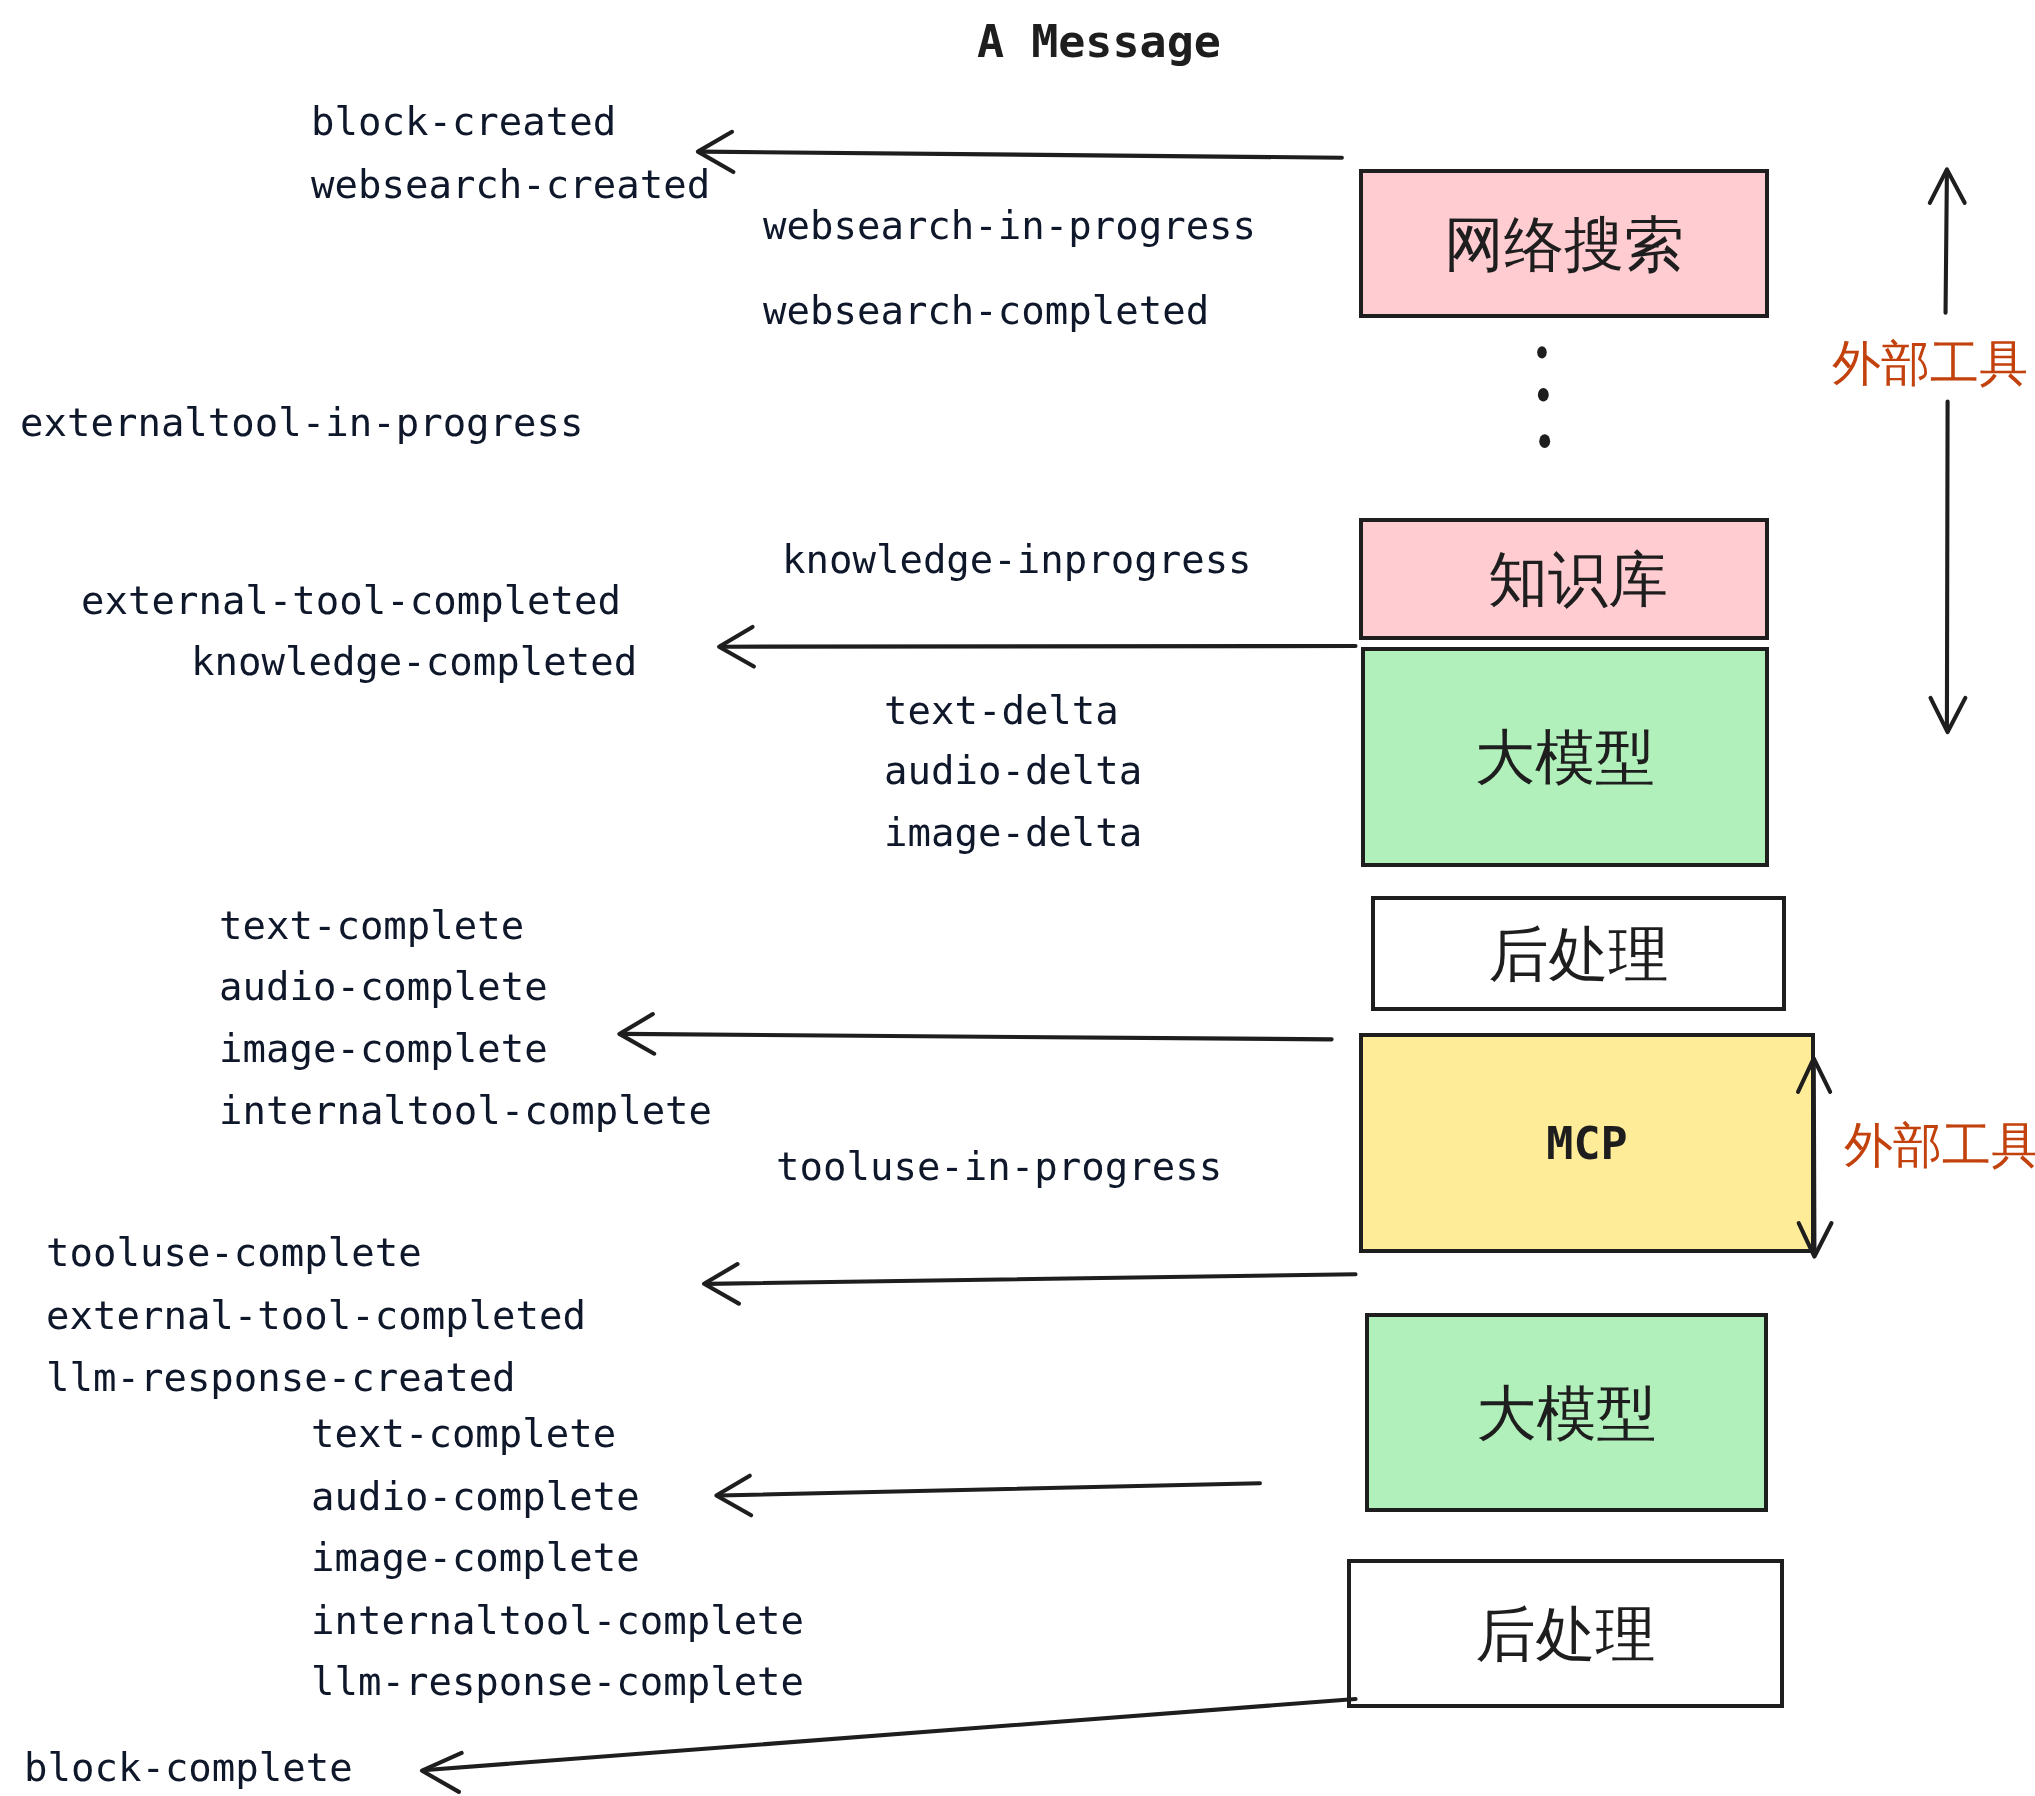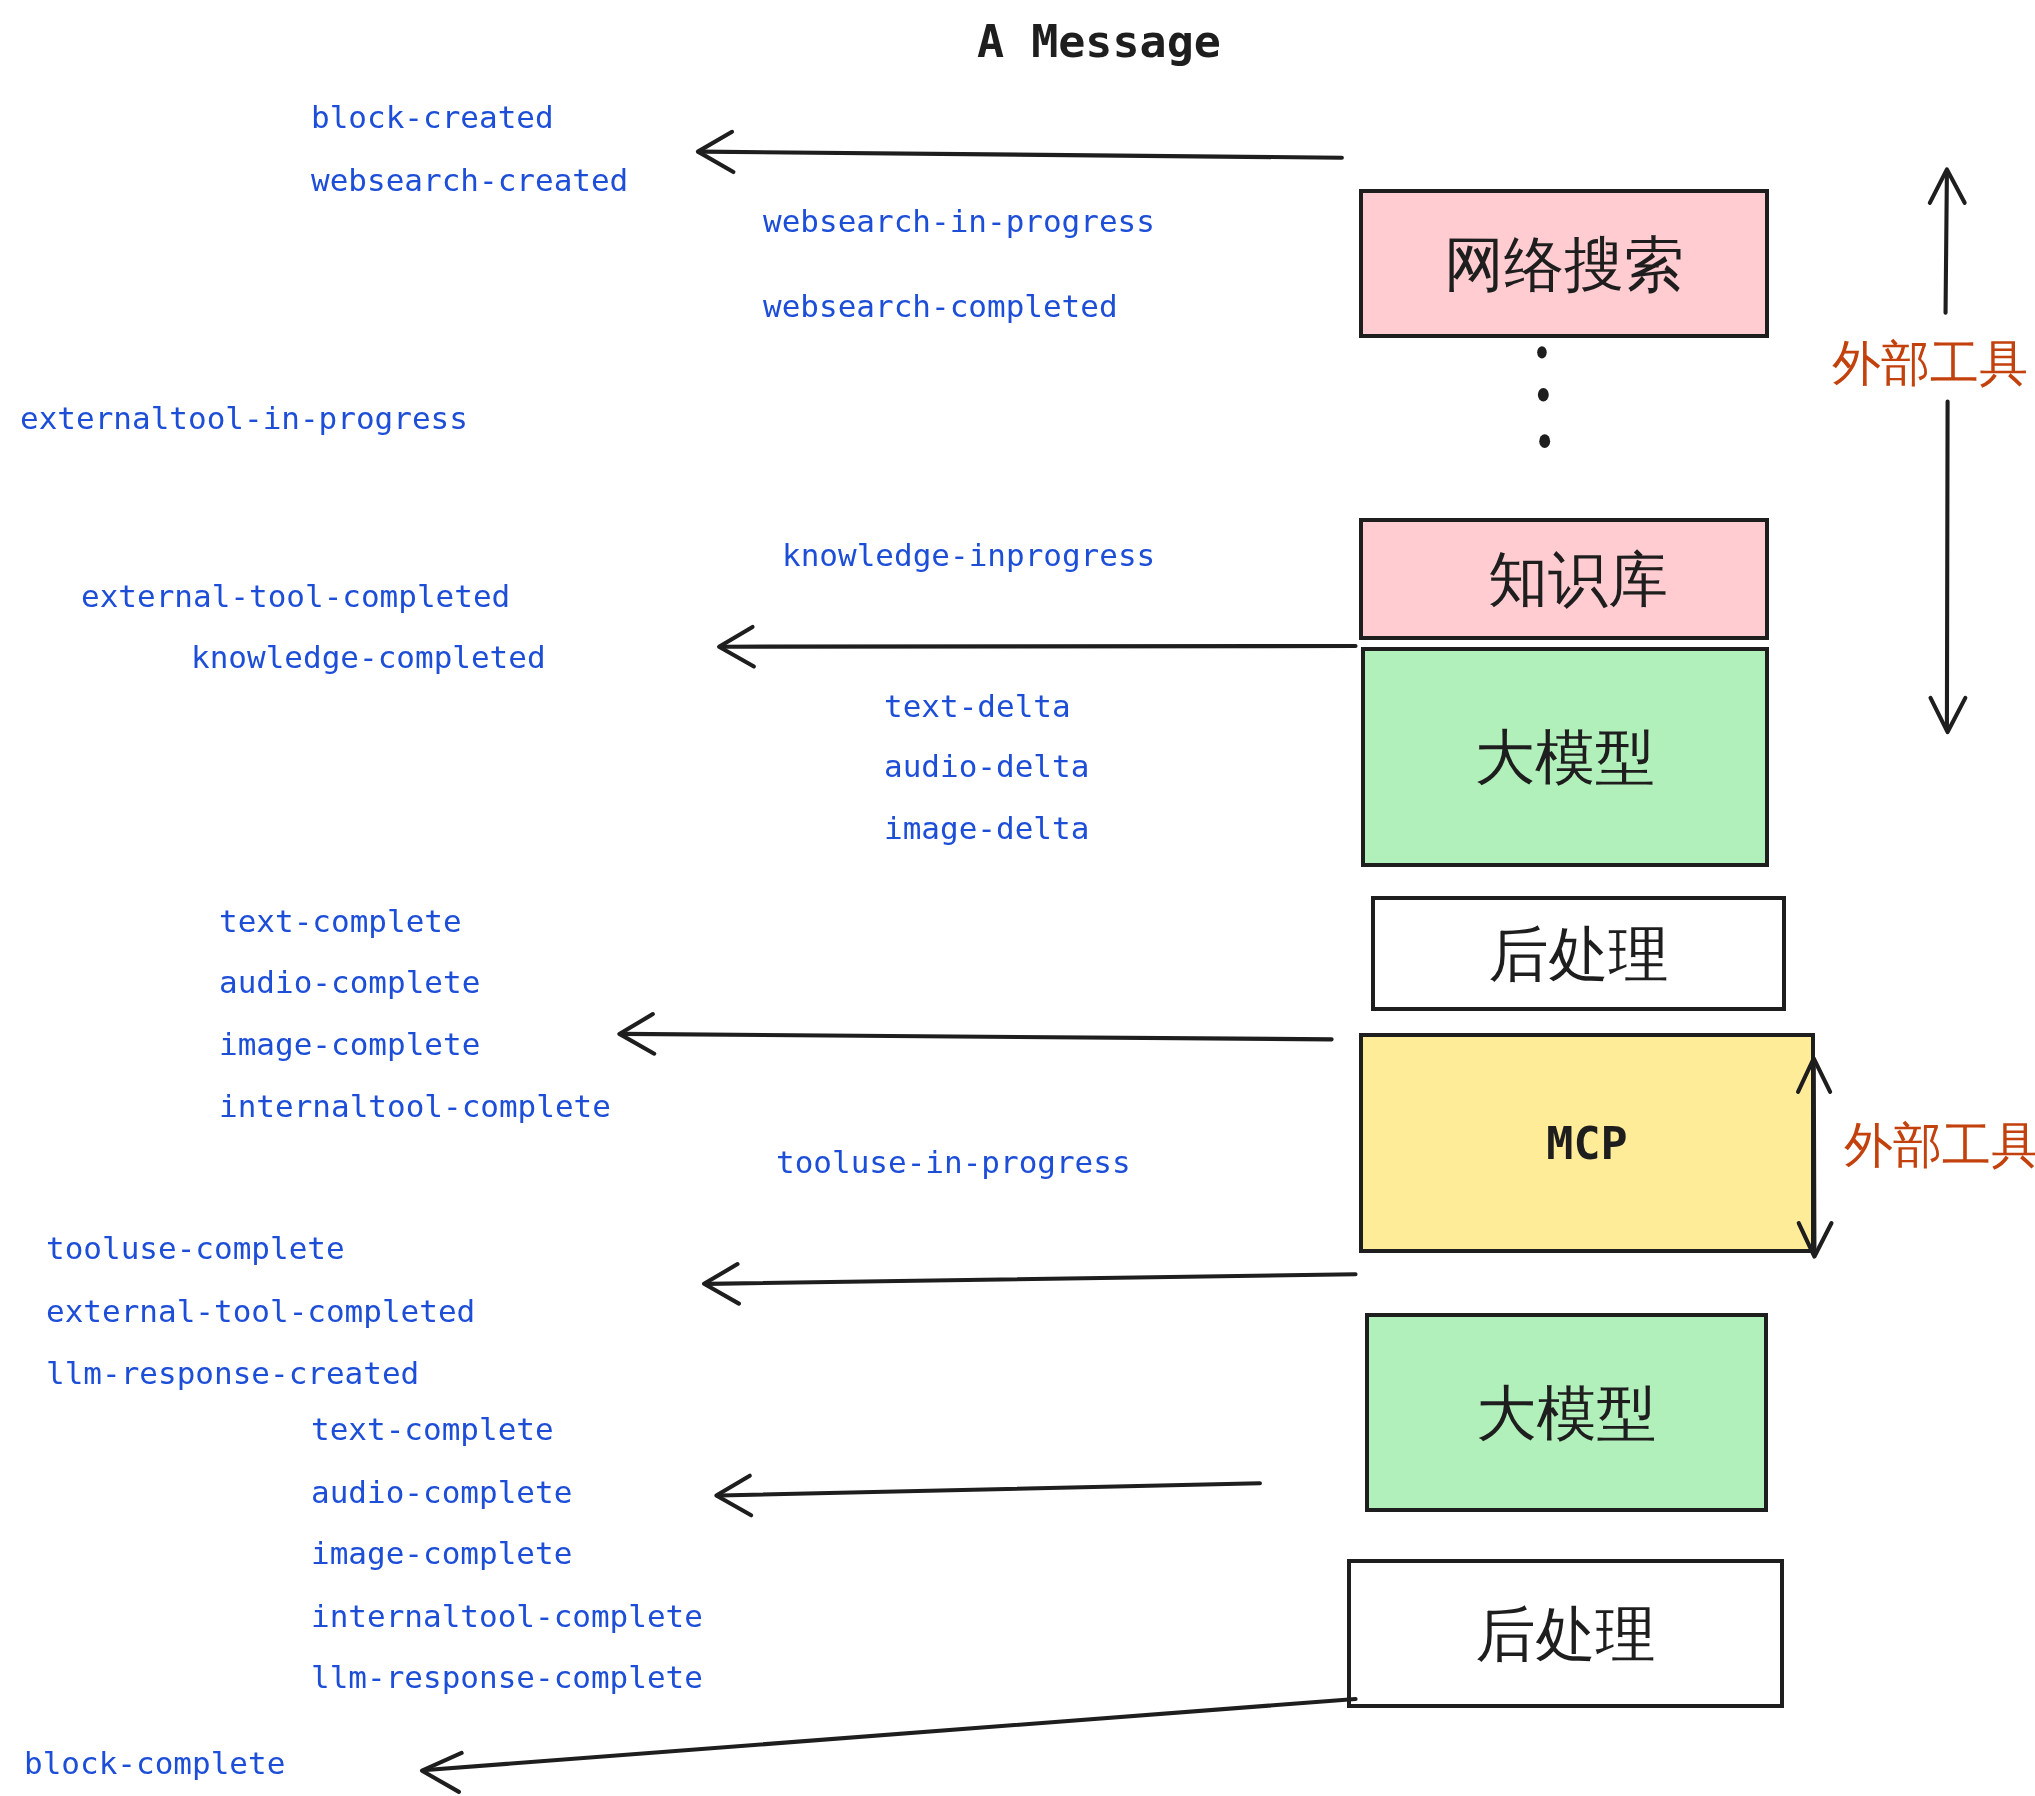--- a/index.html
+++ b/index.html
@@ -17,24 +17,24 @@
     font-family:"DejaVu Sans Mono", monospace;
     font-size:45px;
     font-weight:bold;
     line-height:1;
     white-space:nowrap;
     color:#1e1e1e;
   }
   .evt{
     position:absolute;
     font-family:"DejaVu Sans Mono", monospace;
-    font-size:31px;
+    font-size:39px;
     line-height:1;
     white-space:nowrap;
-    color:#1d4ed8;
+    color:#0f172a;
   }
   .box{
     position:absolute;
     box-sizing:border-box;
     border:4.1px solid #1e1e1e;
     display:flex;
     align-items:center;
     justify-content:center;
   }
   .box .cjk{
@@ -93,21 +93,21 @@
   <div class="evt" style="left:46px;top:1233px;">tooluse-complete</div>
   <div class="evt" style="left:46px;top:1296px;">external-tool-completed</div>
   <div class="evt" style="left:46px;top:1358px;">llm-response-created</div>
   <div class="evt" style="left:311px;top:1414px;">text-complete</div>
   <div class="evt" style="left:311px;top:1477px;">audio-complete</div>
   <div class="evt" style="left:311px;top:1538px;">image-complete</div>
   <div class="evt" style="left:311px;top:1601px;">internaltool-complete</div>
   <div class="evt" style="left:311px;top:1662px;">llm-response-complete</div>
   <div class="evt" style="left:24px;top:1748px;">block-complete</div>
 
-  <div class="box" style="left: 1359px; top: 169px; width: 410px; height: 149px; background: rgb(255, 205, 209); margin-top: 20px;">
+  <div class="box" style="left: 1359px; top: 169px; width: 410px; height: 149px; background: rgb(255, 205, 209);">
     <span class="cjk">网络搜索</span>
   </div>
 
   <div class="box" style="left: 1359px; top: 518px; width: 410px; height: 122px; background: rgb(255, 205, 209); padding-left: 28px;">
     <span class="cjk">知识库</span>
   </div>
 
   <div class="box" style="left: 1361px; top: 647px; width: 408px; height: 220px; background: rgb(178, 240, 187);">
     <span class="cjk">大模型</span>
   </div>

